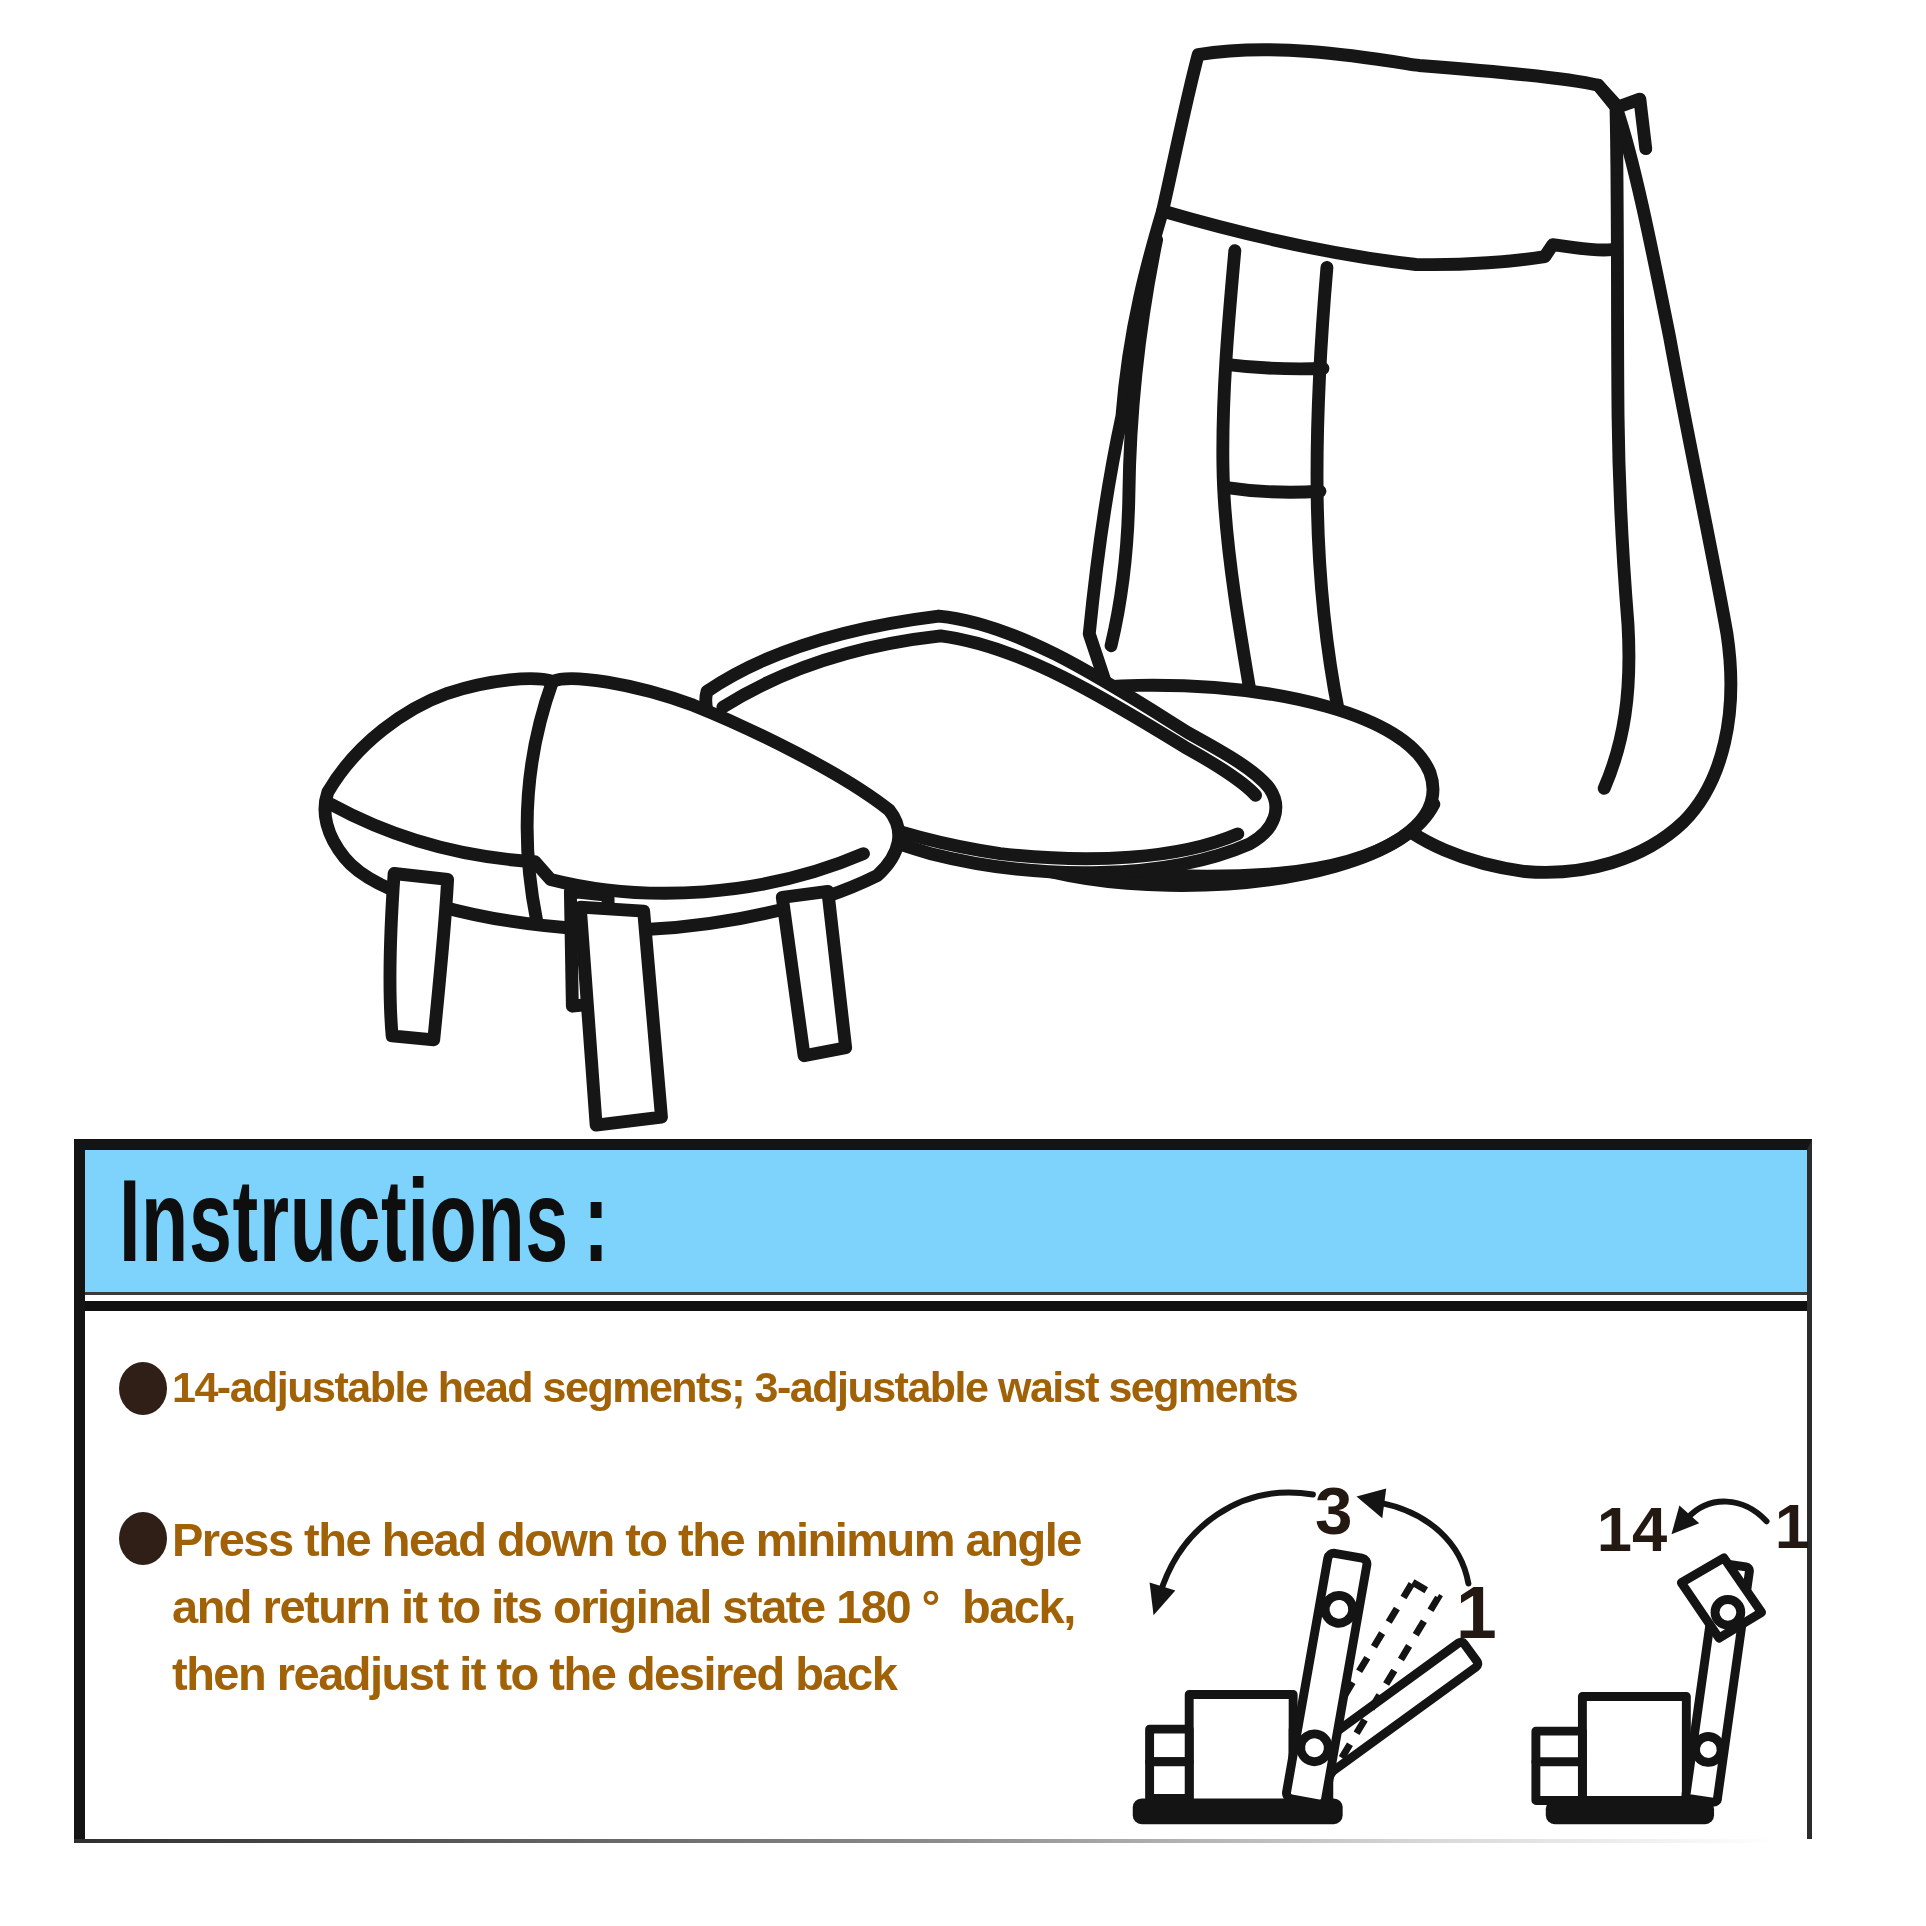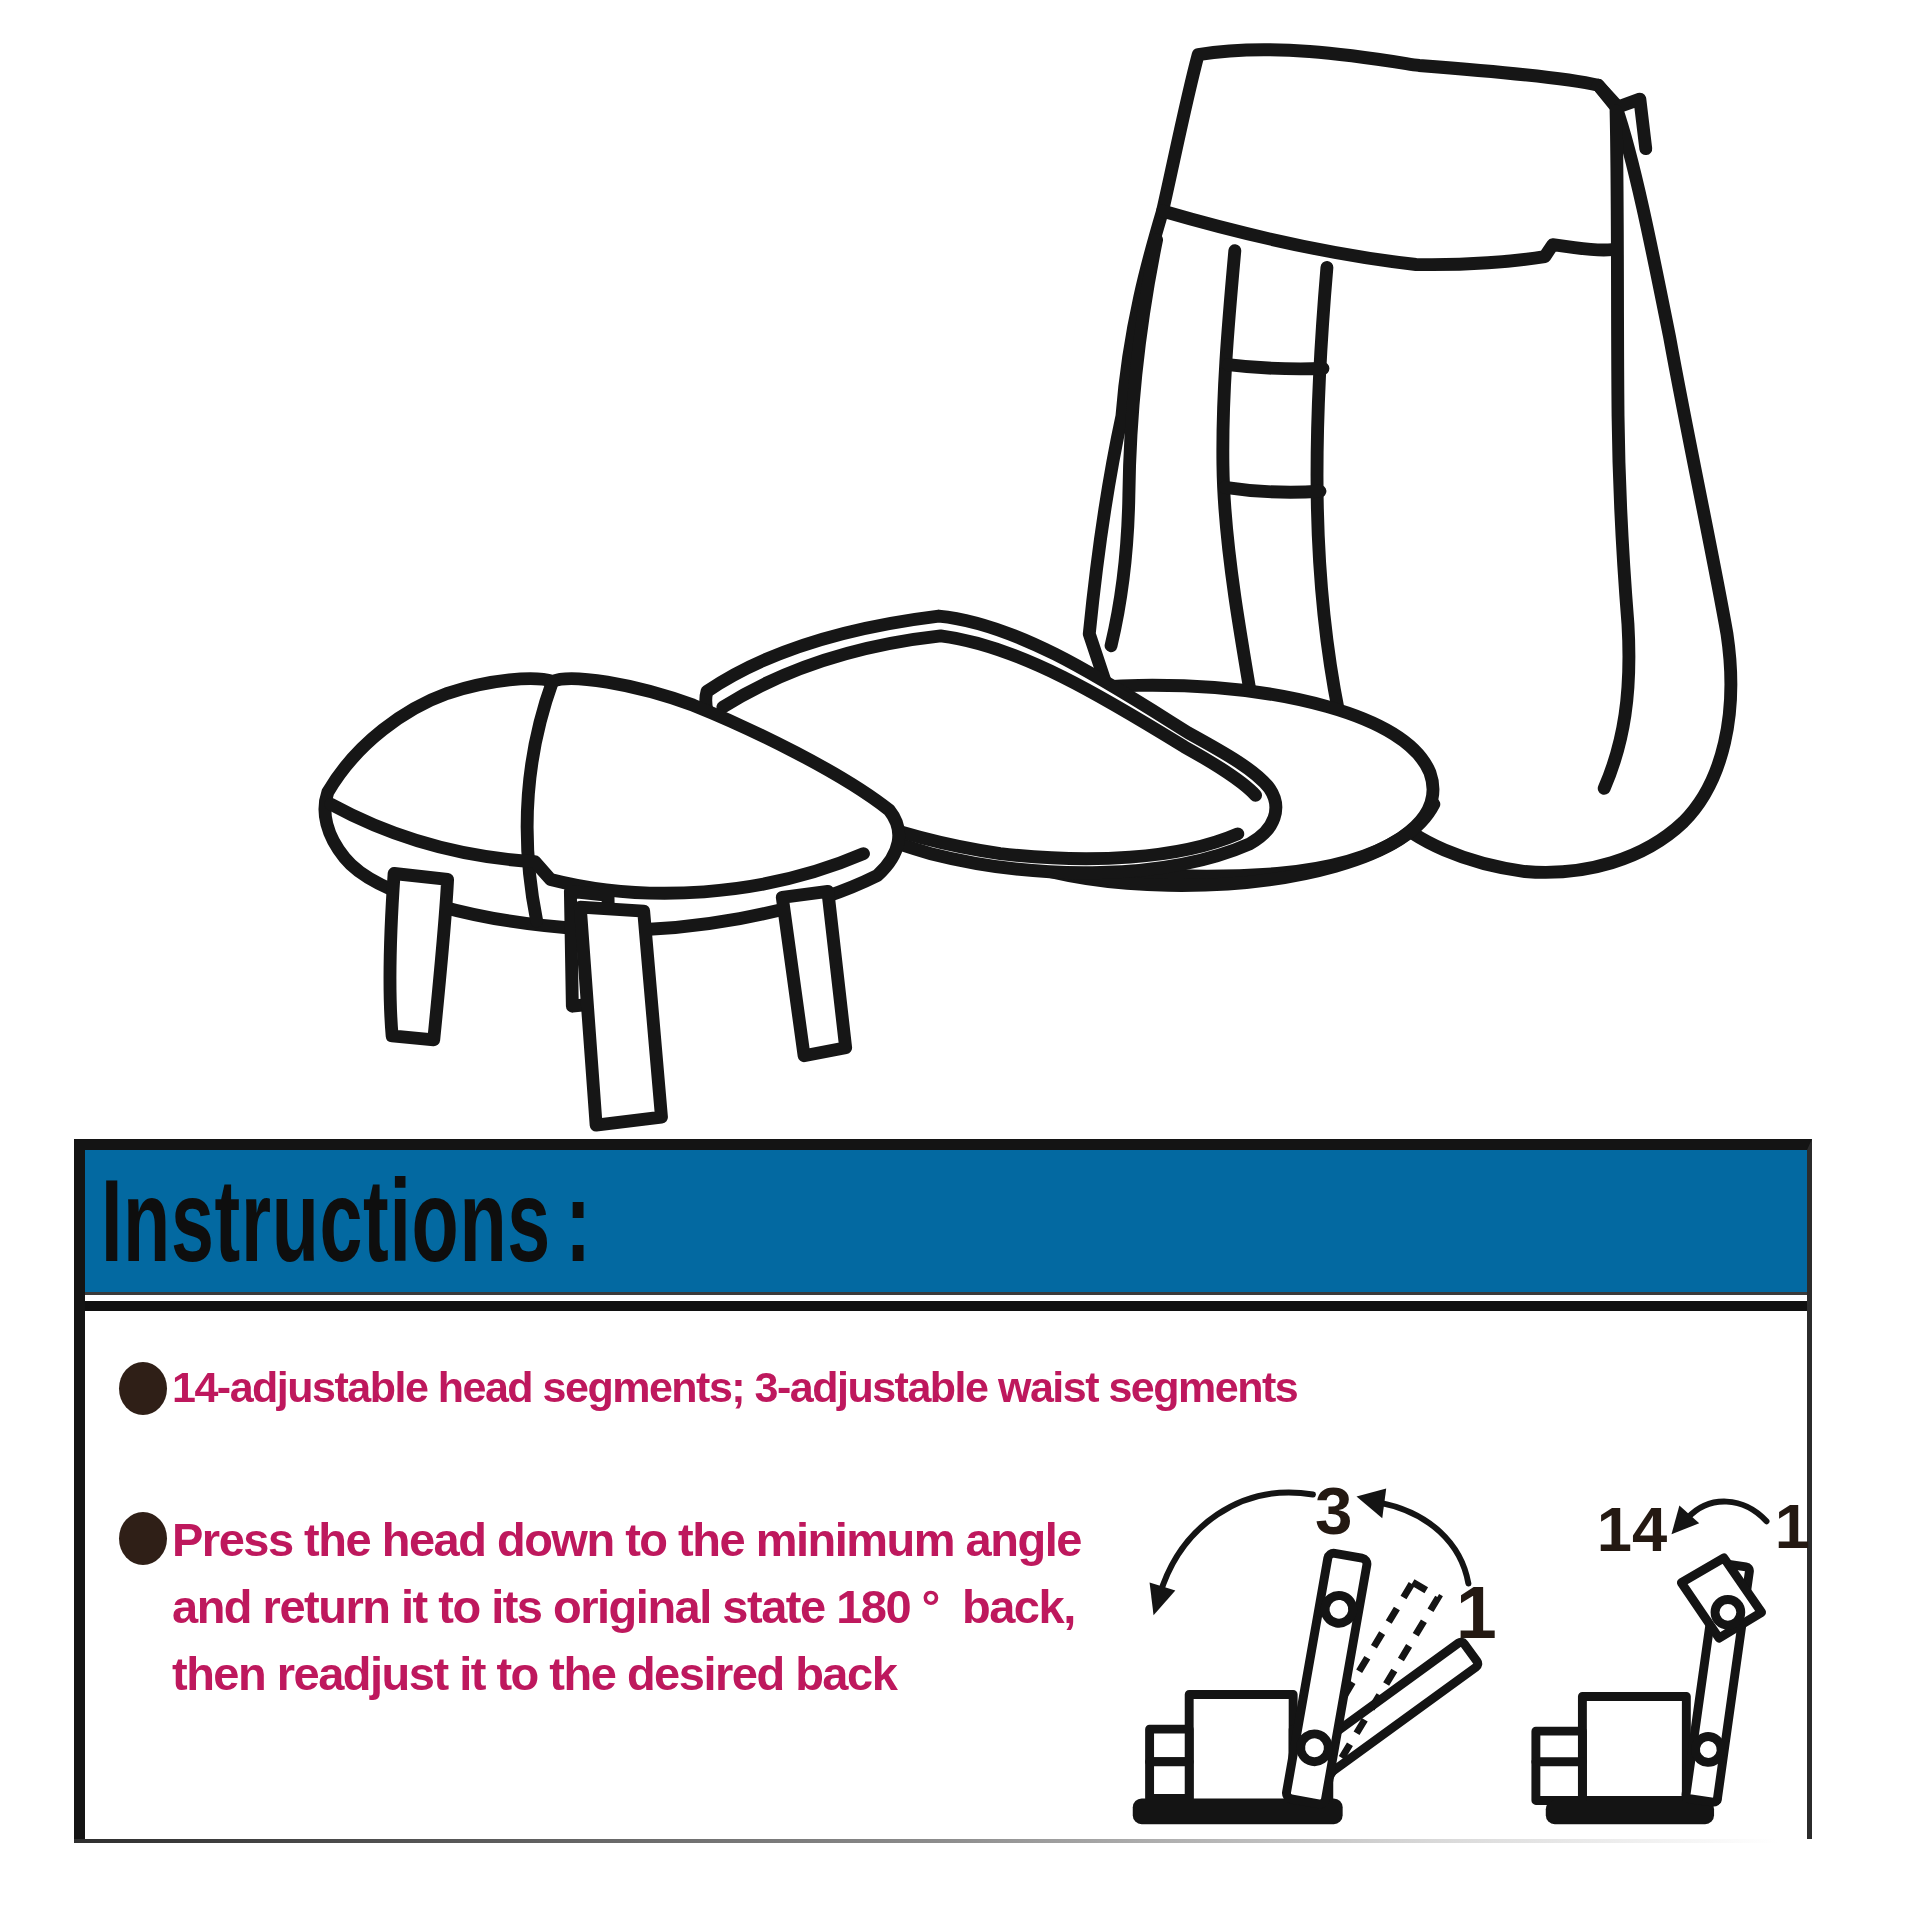--- a/index.html
+++ b/index.html
@@ -16,31 +16,31 @@
   .ibox{
     position:absolute;left:74px;top:1139px;width:1738px;height:700px;background:#fff;
     border-left:11px solid #141414;border-top:11px solid #141414;border-right:5px solid #2b2b2b;
     box-sizing:border-box;
   }
   .ibox::after{
     content:"";position:absolute;left:-11px;right:-5px;bottom:-4px;height:4px;
     background:linear-gradient(to right,#2f2f2f,#8d8d8d 50%,#d8d8d8 78%,#ffffff 98%);
   }
   .band{
-    height:142px;background:#0369a1;border-bottom:3px solid #3a3a3a;
-    display:flex;align-items:center;padding-left:16px;overflow:hidden;
+    height:142px;background:#7dd3fc;border-bottom:3px solid #3a3a3a;
+    display:flex;align-items:center;padding-left:34px;overflow:hidden;
   }
   .band-title{
     display:inline-block;white-space:nowrap;font-size:117px;font-weight:bold;color:#0e0e0e;
     transform:scaleX(0.66);transform-origin:left center;letter-spacing:1px;line-height:142px;
   }
   .band-title .colon{margin-left:22px;}
   .rule{height:10px;background:#101010;margin-top:6px;}
 
-  .bullet{position:absolute;display:flex;align-items:flex-start;font-weight:bold;color:#be185d;}
+  .bullet{position:absolute;display:flex;align-items:flex-start;font-weight:bold;color:#a16207;}
   .dot{width:48px;height:53px;border-radius:50%;background:#2f1f17;flex:none;margin-right:5px;}
   .b1{left:34px;top:210px;}
   .b1 .dot{margin-top:2px;}
   .b1 .btext{font-size:43px;line-height:55px;letter-spacing:-1.5px;white-space:pre;}
   .b2{left:34px;top:356px;}
   .b2 .dot{margin-top:6px;}
   .b2 .btext{font-size:47px;line-height:67px;letter-spacing:-1.5px;}
   .bl{display:block;white-space:pre;}
 
   .diag{position:absolute;}

